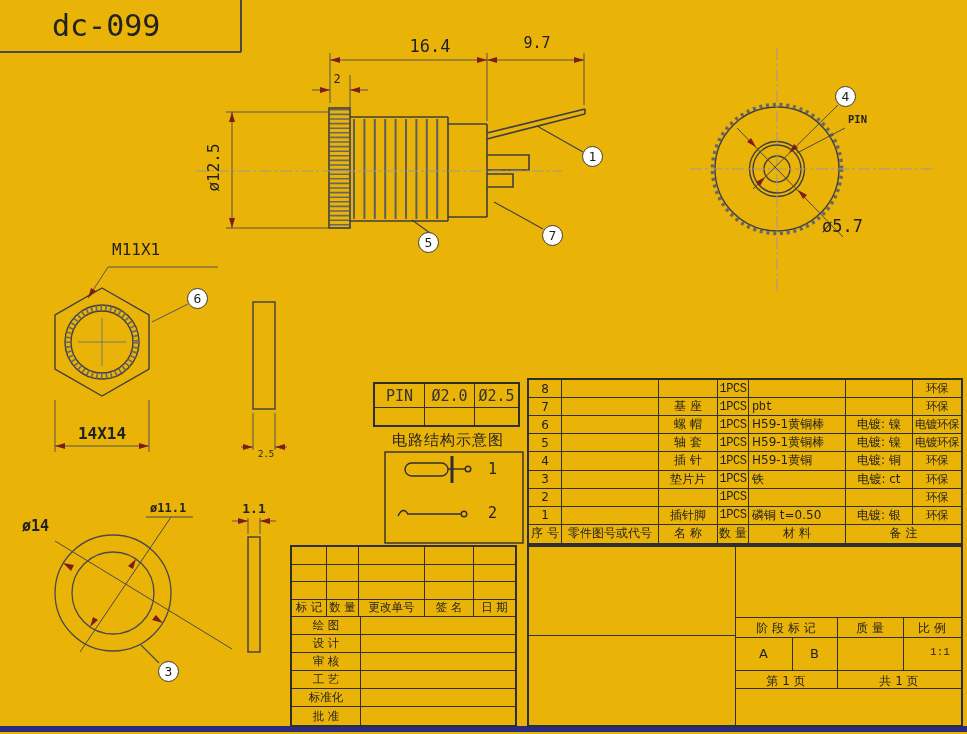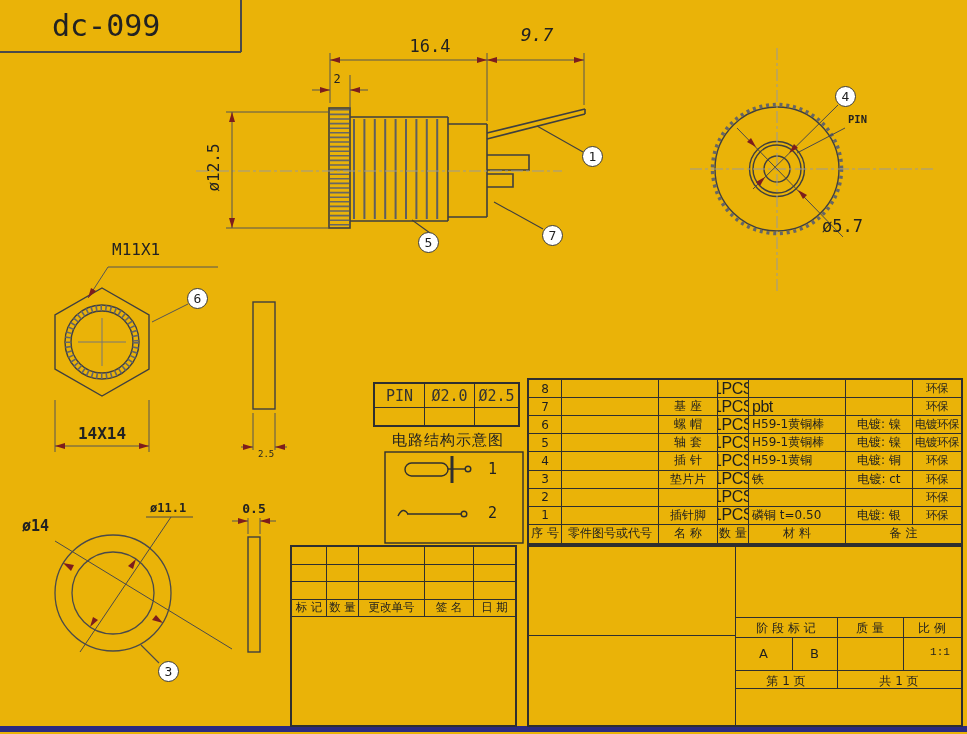--- a/index.html
+++ b/index.html
@@ -20,21 +20,21 @@
                  display:flex;align-items:center;justify-content:center;}
   #pin-table .pc.last{border-right:none;}
   #pin-table .pc.r2{border-bottom:none;}
   
   #bom{position:absolute;left:527px;top:378px;width:436px;height:167px;border:2px solid #2f2f2f;box-sizing:border-box;
        display:grid;grid-template-columns:33px 97px 59px 31px 97px 67px 48px;grid-template-rows:repeat(9,1fr);}
   #bom .bc{border-right:1.2px solid #2f2f2f;border-bottom:1.2px solid #2f2f2f;
            display:flex;align-items:center;justify-content:center;font-size:12px;overflow:hidden;white-space:nowrap;}
   #bom .c7{border-right:none;}
   #bom .hr{border-bottom:none;}
-  #bom .lt{font-family:Liberation Sans, sans-serif;font-size:16px;letter-spacing:-0.5px;}
+  #bom .lt{font-family:Liberation Mono, monospace;font-size:12px;letter-spacing:-0.5px;}
   #bom .mat{justify-content:flex-start;padding-left:3px;}
   #bom .sm{font-size:11.5px;letter-spacing:-0.5px;}
   
   #tb-left{position:absolute;left:290px;top:545px;width:227px;height:182px;border:2px solid #2f2f2f;box-sizing:border-box;}
   .tblg{display:grid;}
   #tbl-top{grid-template-columns:35px 32px 66px 49px 41px;grid-template-rows:repeat(4,17.5px);}
   #tbl-bot{grid-template-columns:69px 154px;grid-template-rows:repeat(6,18px);}
   .tc{border-right:1.2px solid #2f2f2f;border-bottom:1.2px solid #2f2f2f;
       display:flex;align-items:center;justify-content:center;font-size:11.5px;white-space:nowrap;}
   .tc.le{border-right:none;}
@@ -171,41 +171,41 @@
       <path d="M407,514 H461"></path>
       <circle cx="464" cy="514" r="2.8"></circle>
     </g>
 
     <rect id="bar-rect" x="0" y="726" width="967" height="6" fill="#2a2a80"></rect>
   </svg>
 
   <div class="lbl" style="left:52px;top:8px;font-size:30px;">dc-099</div>
 
   <div class="lbl ctr" style="left:400px;top:36px;width:60px;font-size:17px;">16.4</div>
-  <div class="lbl ctr" style="left:512px;top:24px;width:50px;font-size:18px;font-style:italic;">9.7</div>
+  <div class="lbl ctr" style="left:512px;top:34px;width:50px;font-size:15px;">9.7</div>
   <div class="lbl ctr" style="left:330px;top:72px;width:14px;font-size:12px;">2</div>
   <div class="lbl ctr" style="left:184px;top:158px;width:58px;font-size:16px;transform:rotate(-90deg);">ø12.5</div>
 
   <div class="callout" style="left:582px;top:146px;">1</div>
   <div class="callout" style="left:418px;top:232px;">5</div>
   <div class="callout" style="left:542px;top:225px;">7</div>
   <div class="callout" style="left:835px;top:86px;">4</div>
   <div class="callout" style="left:187px;top:288px;">6</div>
   <div class="callout" style="left:158px;top:661px;">3</div>
 
   <div class="lbl" style="left:848px;top:113px;font-size:10.5px;font-weight:bold;">PIN</div>
   <div class="lbl" style="left:822px;top:216px;font-size:17px;">ø5.7</div>
 
   <div class="lbl" style="left:112px;top:240px;font-size:16px;">M11X1</div>
   <div class="lbl ctr" style="left:72px;top:424px;width:60px;font-size:16px;font-weight:600;">14X14</div>
   <div class="lbl" style="left:258px;top:449px;font-size:9px;">2.5</div>
 
   <div class="lbl" style="left:22px;top:517px;font-size:15px;font-weight:600;">ø14</div>
   <div class="lbl" style="left:150px;top:501px;font-size:12px;font-weight:600;">ø11.1</div>
-  <div class="lbl ctr" style="left:239px;top:501px;width:30px;font-size:13px;font-weight:600;">0.5</div>
+  <div class="lbl ctr" style="left:239px;top:501px;width:30px;font-size:13px;font-weight:600;">1.1</div>
 
   <div id="pin-table">
     <div class="pc">PIN</div>
     <div class="pc">Ø2.0</div>
     <div class="pc last">Ø2.5</div>
     <div class="pc r2"></div>
     <div class="pc r2"></div>
     <div class="pc r2 last"></div>
   </div>
 
@@ -293,20 +293,34 @@
       <div class="tc"></div>
         <div class="tc"></div>
         <div class="tc"></div>
         <div class="tc"></div>
         <div class="tc le"></div>
       <div class="tc">标 记</div>
       <div class="tc">数 量</div>
       <div class="tc">更改单号</div>
       <div class="tc">签 名</div>
       <div class="tc le">日 期</div>
+    </div>
+    <div id="tbl-bot" class="tblg">
+      <div class="tc">绘  图</div>
+        <div class="tc le"></div>
+      <div class="tc">设  计</div>
+        <div class="tc le"></div>
+      <div class="tc">审  核</div>
+        <div class="tc le"></div>
+      <div class="tc">工  艺</div>
+        <div class="tc le"></div>
+      <div class="tc">标准化</div>
+        <div class="tc le"></div>
+      <div class="tc">批  准</div>
+        <div class="tc le"></div>
     </div>
   </div>
 
   <div id="tb-right">
     <div class="abs hline" style="left:0;top:88px;width:206px;"></div>
     <div class="abs vline" style="left:206px;top:0;height:178px;"></div>
     <div class="abs hline" style="left:206px;top:70px;width:226px;"></div>
     <div class="txt cn" style="left:206px;top:73px;width:102px;font-size:12px;">阶 段 标 记</div>
     <div class="txt cn" style="left:308px;top:73px;width:66px;font-size:12px;">质 量</div>
     <div class="txt cn" style="left:374px;top:73px;width:58px;font-size:12px;">比 例</div>

